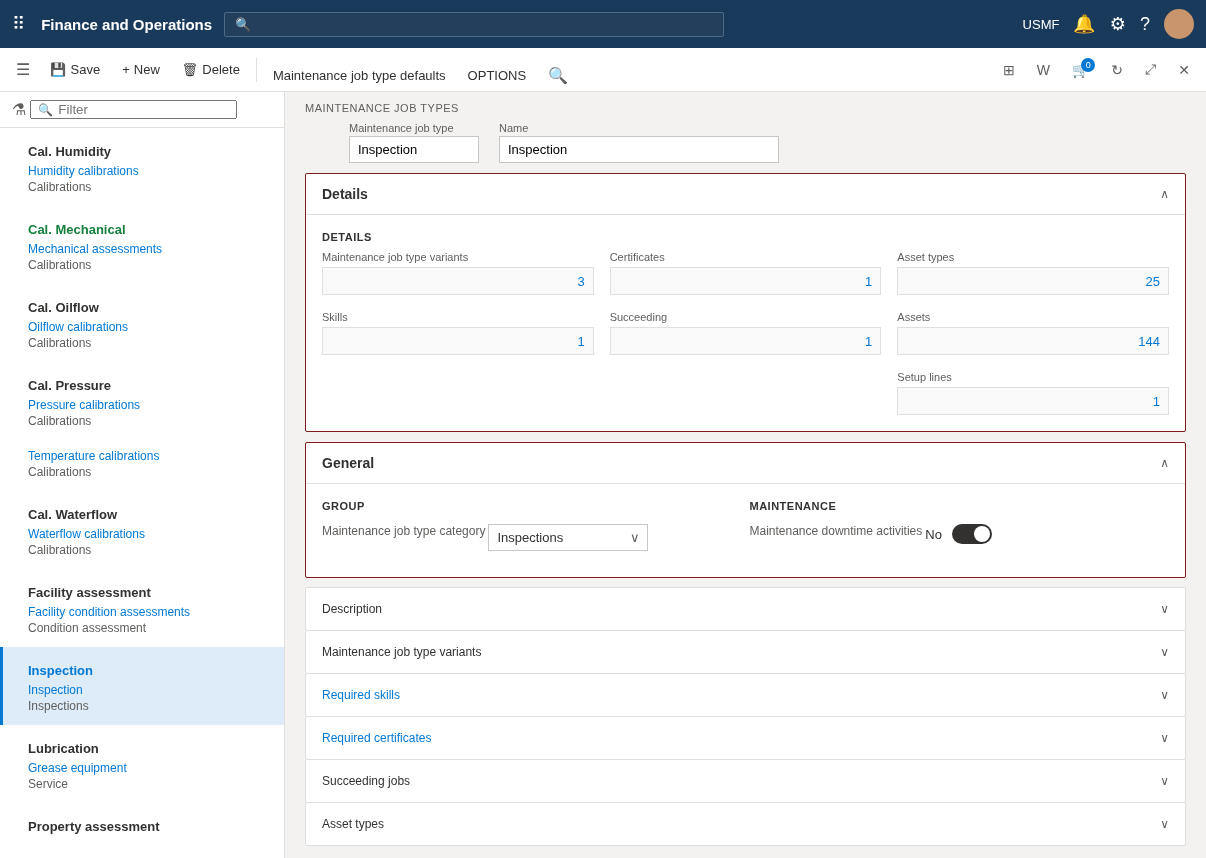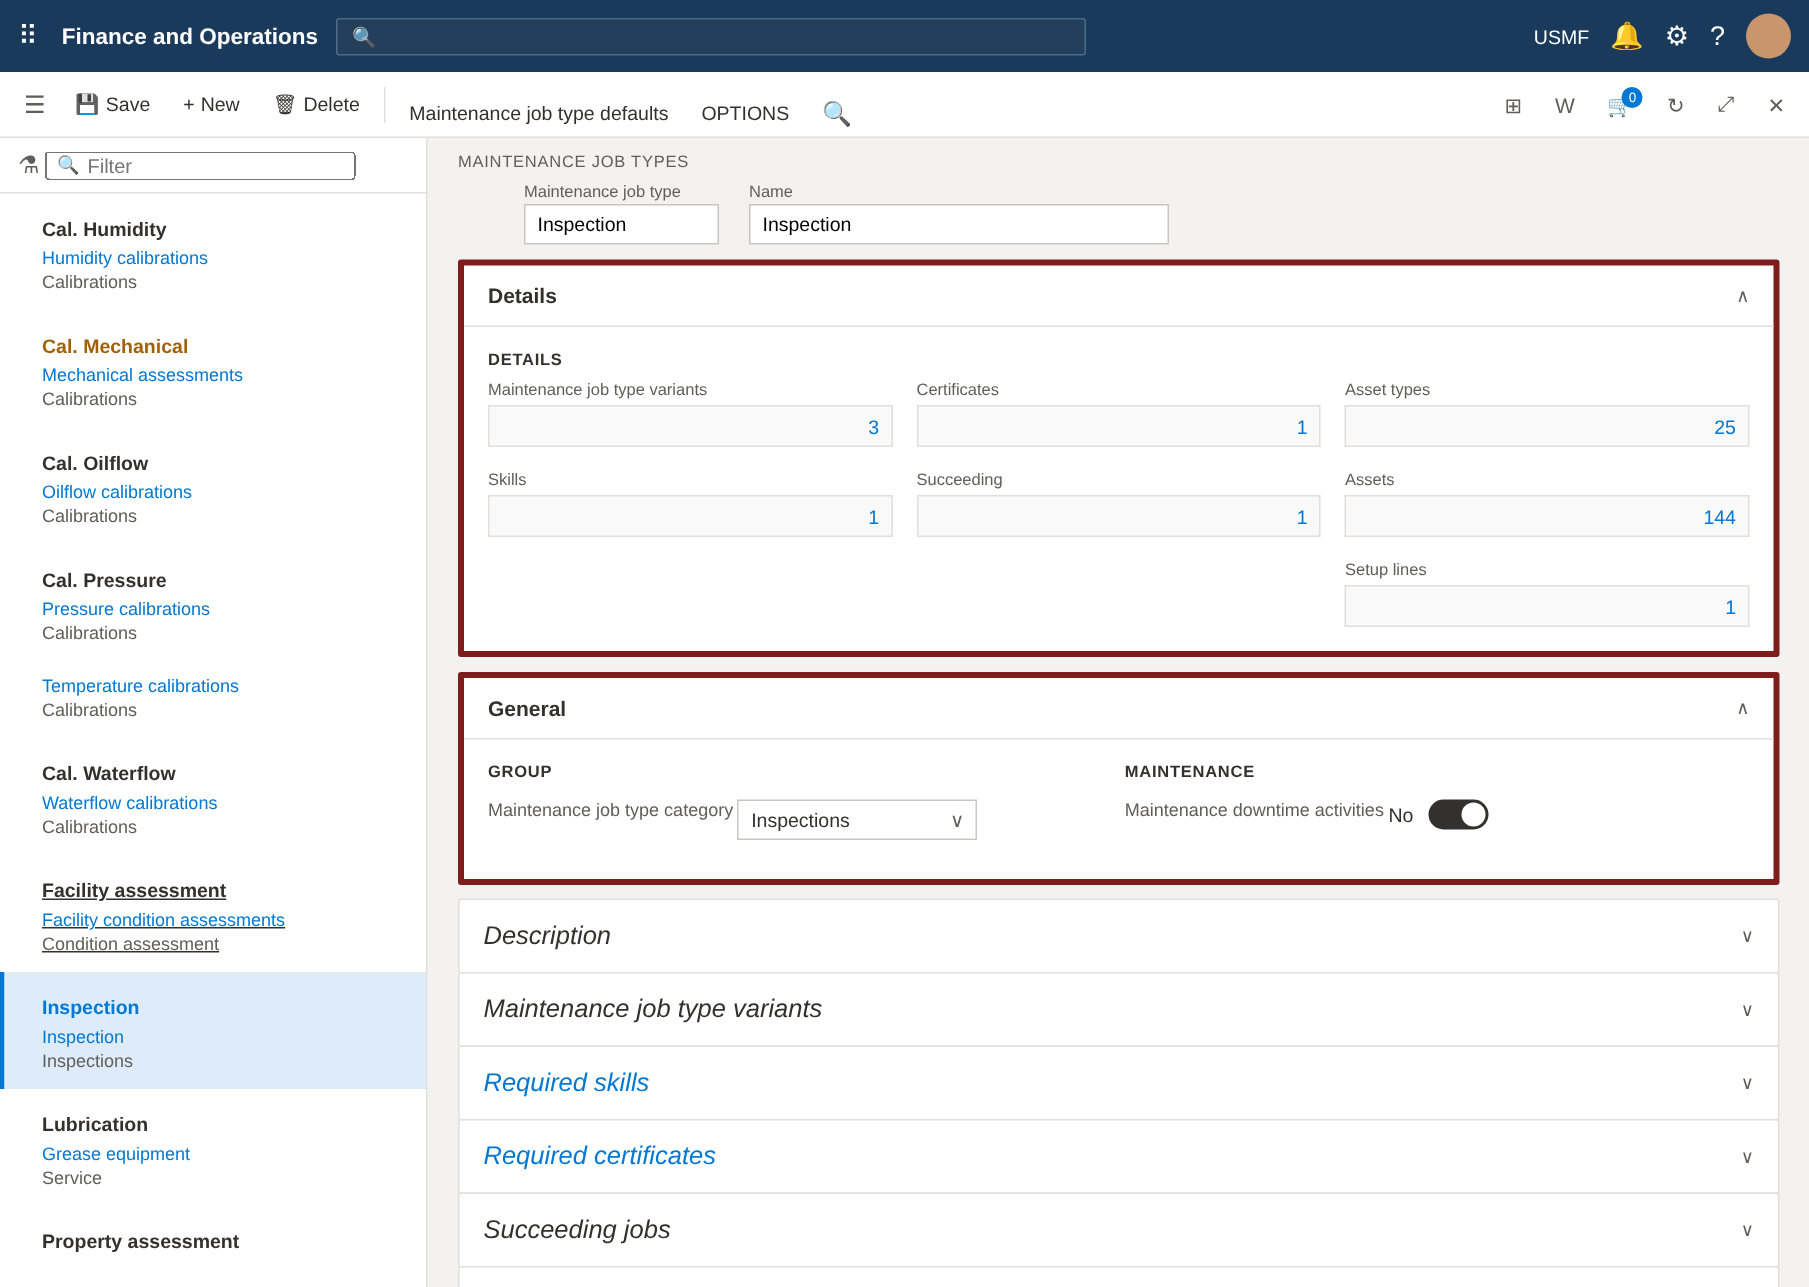--- a/index.html
+++ b/index.html
@@ -73,21 +73,21 @@
     .section-label { font-size: 11px; color: #605e5c; letter-spacing: 0.5px; text-transform: uppercase; margin-bottom: 8px; }
     .field-row { display: flex; align-items: center; gap: 20px; margin-bottom: 8px; padding-left: 44px; }
     .field-label { font-size: 11px; color: #605e5c; margin-bottom: 2px; }
     .field-input {
       border: 1px solid #c8c6c4; padding: 5px 8px; font-size: 13px;
       background: white; min-width: 120px;
     }
     .field-group { display: flex; flex-direction: column; }
 
     
-    .card { background: white; margin: 10px 20px; border: 4px solid #7f1d1d; border-radius: 2px; }
+    .card { background: white; margin: 10px 20px; border: 1px solid #7f1d1d; border-radius: 2px; }
     .card-header {
       display: flex; align-items: center; justify-content: space-between;
       padding: 12px 16px; border-bottom: 1px solid #e1dfdd; cursor: pointer;
     }
     .card-title { font-size: 14px; font-weight: 600; color: #323130; }
     .card-body { padding: 16px; }
 
     
     .details-grid { display: grid; grid-template-columns: 1fr 1fr 1fr; gap: 16px; }
     .detail-block { display: flex; flex-direction: column; gap: 4px; }
@@ -116,21 +116,21 @@
 
     
     .collapsed-section {
       background: white; margin: 0 20px; border: 1px solid #e1dfdd; border-radius: 2px;
       margin-top: -1px;
     }
     .collapsed-header {
       display: flex; align-items: center; justify-content: space-between;
       padding: 14px 16px; cursor: pointer;
     }
-    .collapsed-title { font-size: 17px; color: #323130; font-style: italic; }
+    .collapsed-title { font-size: 12px; color: #323130; }
     .collapsed-title.link-style { color: #0078d4; }
     .chevron { font-size: 12px; color: #605e5c; }
 
     
     ::-webkit-scrollbar { width: 6px; height: 6px; }
     ::-webkit-scrollbar-track { background: #f1f1f1; }
     ::-webkit-scrollbar-thumb { background: #c8c6c4; border-radius: 3px; }
 
     .filter-row { display: flex; align-items: center; padding: 4px 8px; border-bottom: 1px solid #e1dfdd; }
     .filter-toggle { color: #605e5c; font-size: 16px; cursor: pointer; padding: 4px; }
@@ -200,21 +200,21 @@
           <div class="left-bar"></div>
           <div class="item-content" style="background: white;">
             <div class="sidebar-item-main" style="color: rgb(50, 49, 48);">Cal. Humidity</div>
             <div class="sidebar-item-sub">Humidity calibrations</div>
             <div class="sidebar-item-sub2">Calibrations</div>
           </div>
         </div>
         <div class="sidebar-left-indicator">
           <div class="left-bar"></div>
           <div class="item-content" style="background: white;">
-            <div class="sidebar-item-main" style="color: #a16207;">Cal. Mechanical</div>
+            <div class="sidebar-item-main" style="color: #15803d;">Cal. Mechanical</div>
             <div class="sidebar-item-sub">Mechanical assessments</div>
             <div class="sidebar-item-sub2">Calibrations</div>
           </div>
         </div>
         <div class="sidebar-left-indicator">
           <div class="left-bar"></div>
           <div class="item-content" style="background: white;">
             <div class="sidebar-item-main" style="color: rgb(50, 49, 48);">Cal. Oilflow</div>
             <div class="sidebar-item-sub">Oilflow calibrations</div>
             <div class="sidebar-item-sub2">Calibrations</div>
@@ -238,21 +238,21 @@
         <div class="sidebar-left-indicator">
           <div class="left-bar"></div>
           <div class="item-content" style="background: white;">
             <div class="sidebar-item-main" style="color: rgb(50, 49, 48);">Cal. Waterflow</div>
             <div class="sidebar-item-sub">Waterflow calibrations</div>
             <div class="sidebar-item-sub2">Calibrations</div>
           </div>
         </div>
         <div class="sidebar-left-indicator">
           <div class="left-bar"></div>
-          <div class="item-content" style="background: white; text-decoration: underline;">
+          <div class="item-content" style="background: white;">
             <div class="sidebar-item-main" style="color: rgb(50, 49, 48);">Facility assessment</div>
             <div class="sidebar-item-sub">Facility condition assessments</div>
             <div class="sidebar-item-sub2">Condition assessment</div>
           </div>
         </div>
         <div class="sidebar-left-indicator">
           <div class="left-bar active-bar"></div>
           <div class="item-content" style="background: rgb(222, 236, 249);">
             <div class="sidebar-item-main" style="color: rgb(0, 120, 212);">Inspection</div>
             <div class="sidebar-item-sub">Inspection</div>

